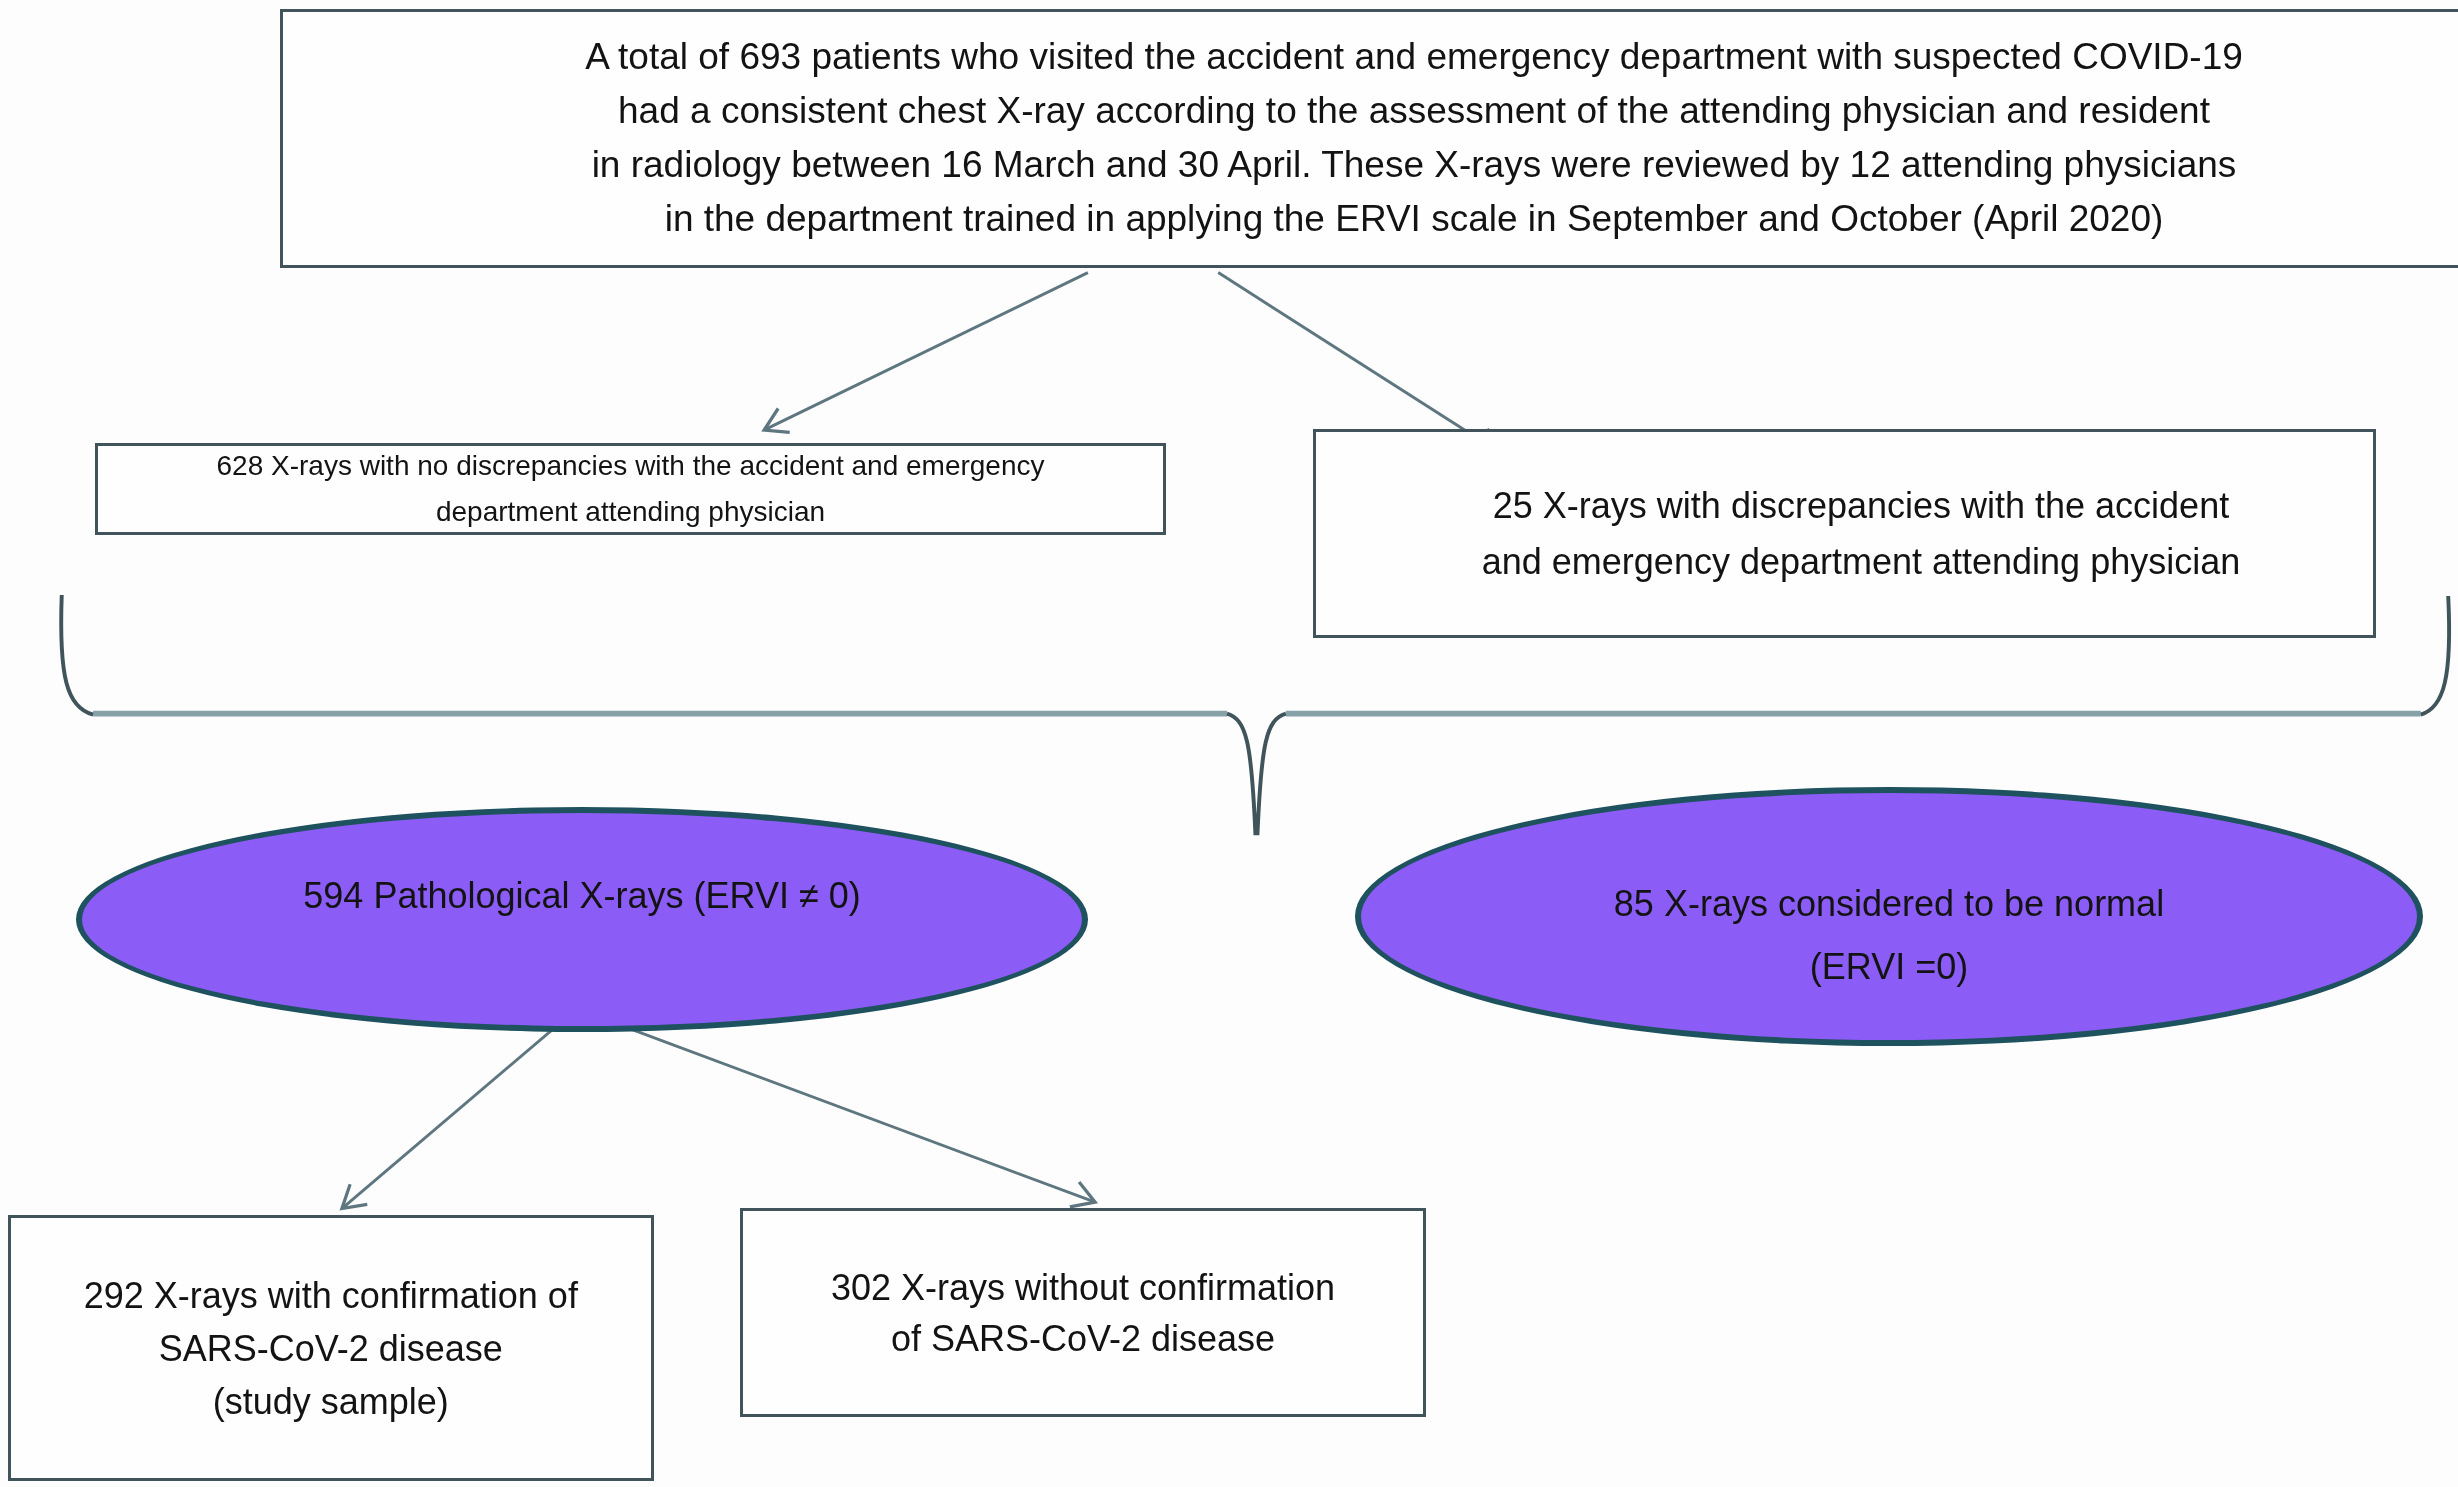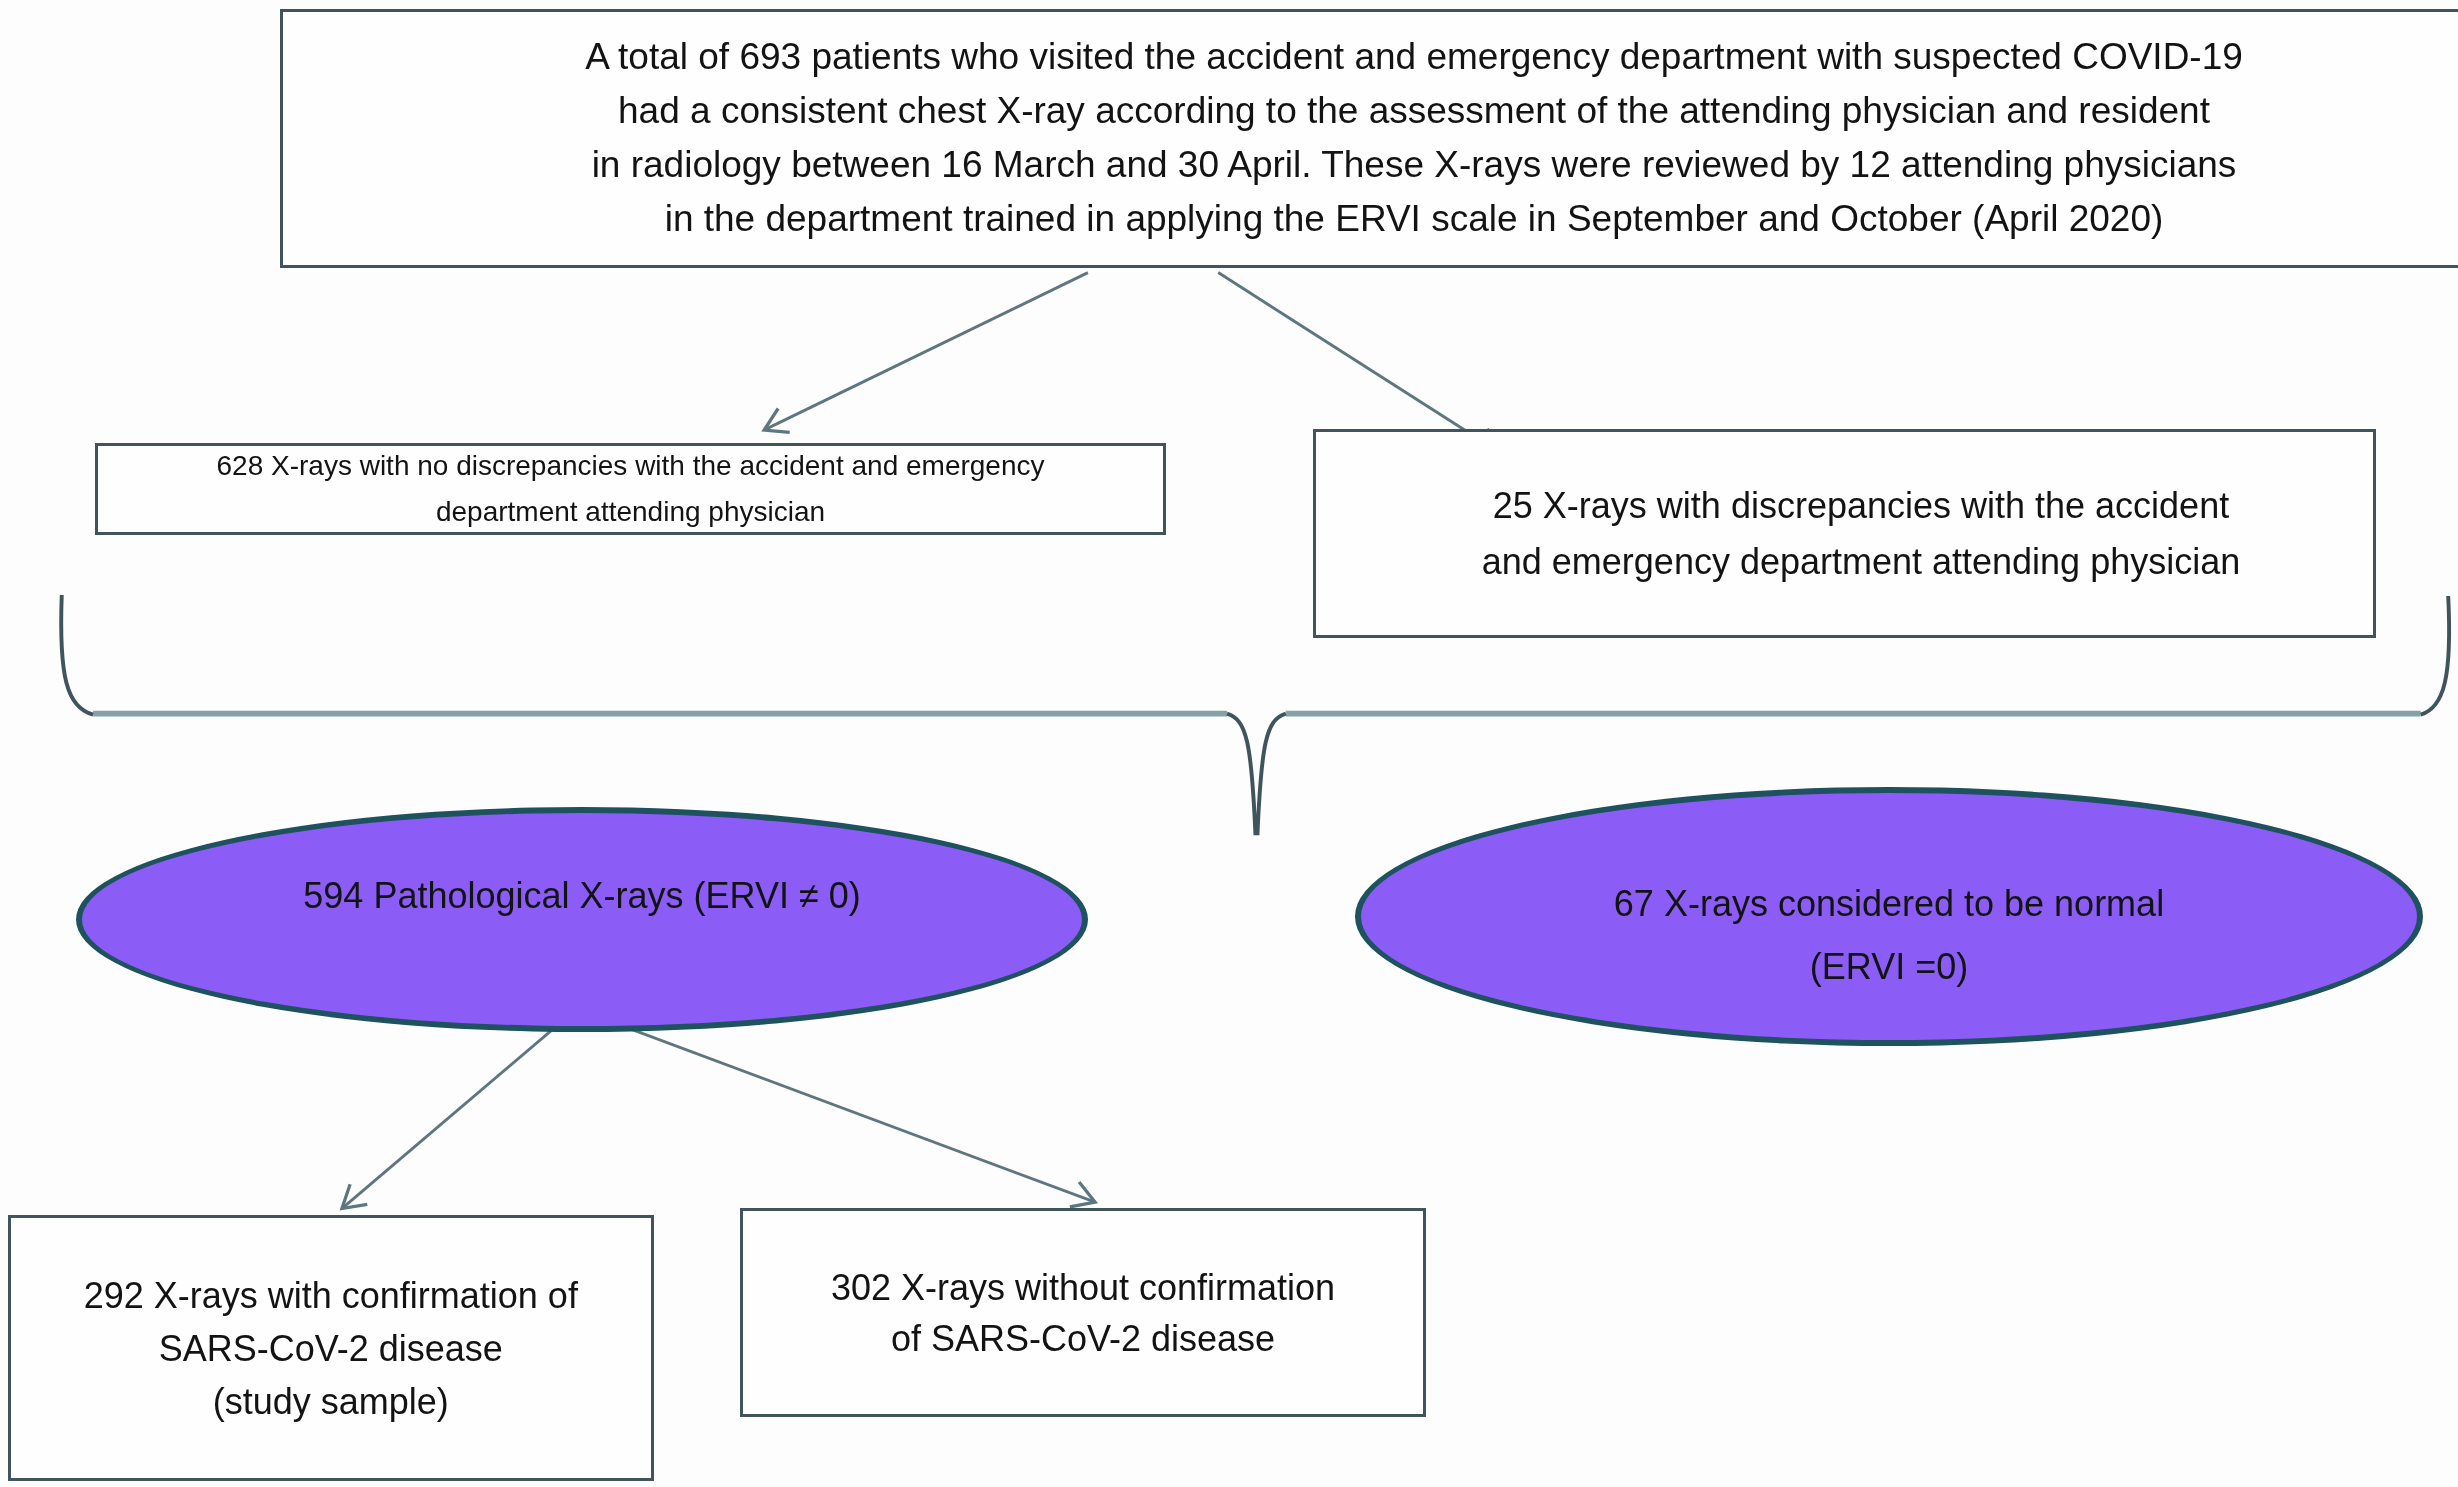--- a/index.html
+++ b/index.html
@@ -88,21 +88,21 @@
   </div>
 
   <div class="ellipse" id="left-ellipse">
     <div class="lines">
       <div>594 Pathological X-rays (ERVI ≠ 0)</div>
     </div>
   </div>
 
   <div class="ellipse" id="right-ellipse">
     <div class="lines">
-      <div>67 X-rays considered to be normal</div>
+      <div>85 X-rays considered to be normal</div>
       <div>(ERVI =0)</div>
     </div>
   </div>
 
   <div class="box" id="bottom-left-box">
     <div>292 X-rays with confirmation of</div>
     <div>SARS-CoV-2 disease</div>
     <div>(study sample)</div>
   </div>
 

